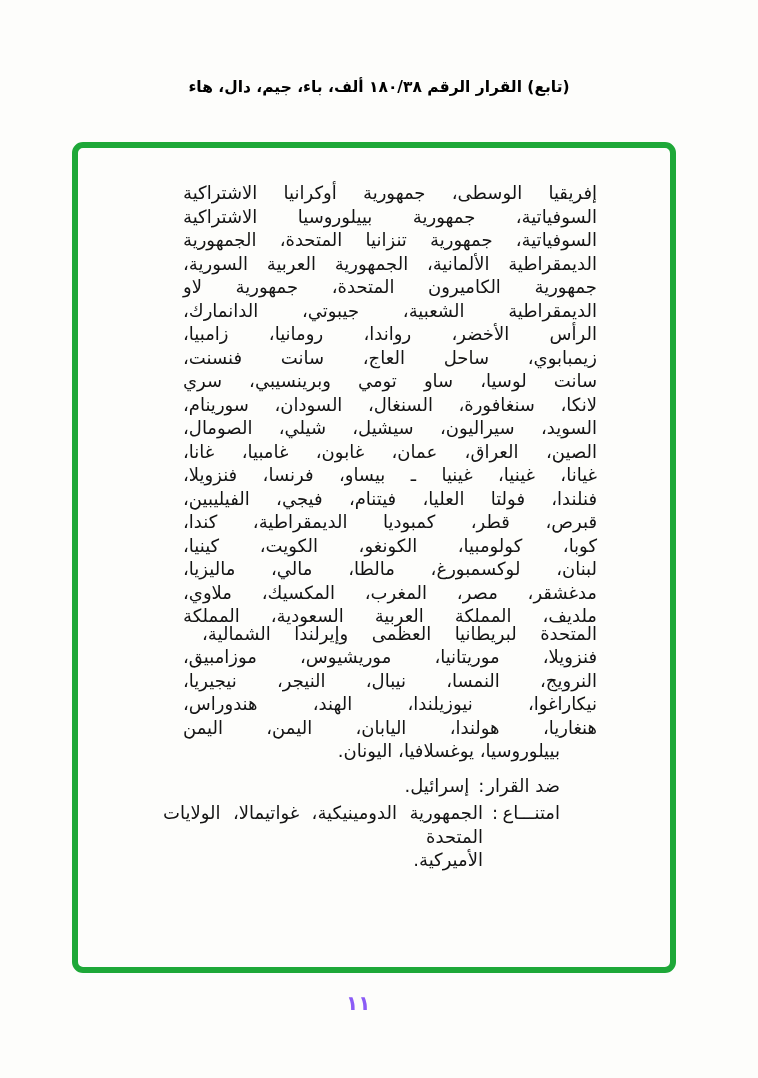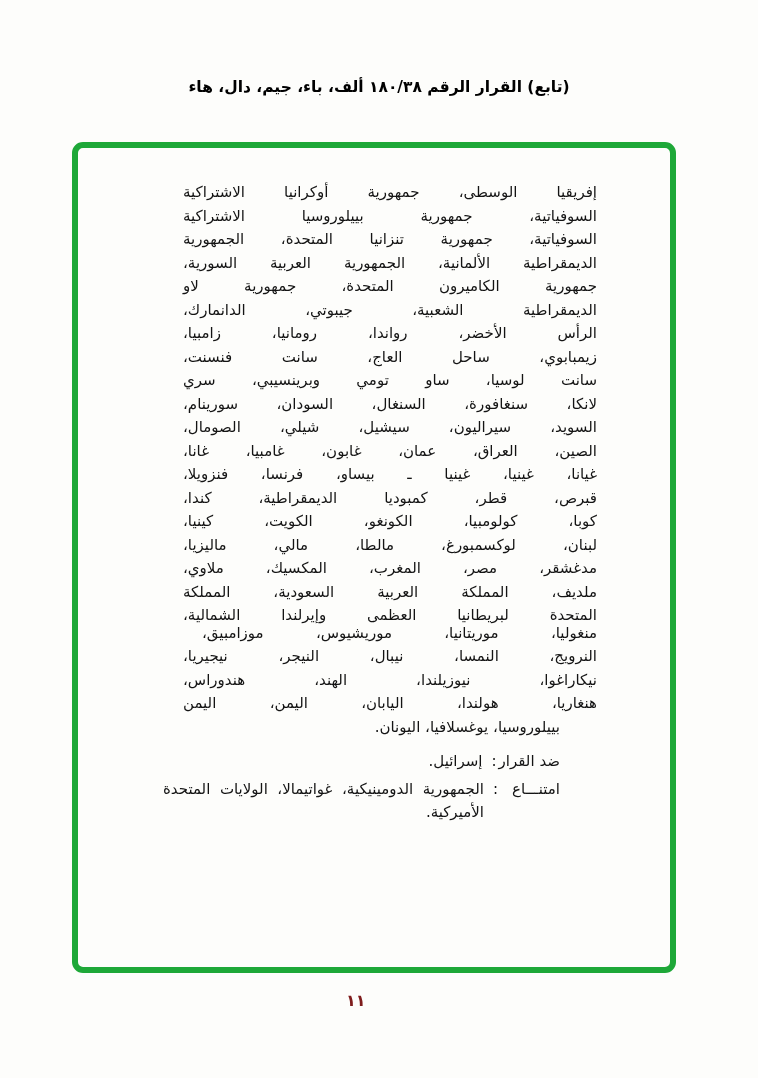--- a/index.html
+++ b/index.html
@@ -33,21 +33,21 @@
     position: absolute; left: 72px; top: 142px;
     width: 592px; height: 819px;
     border: 6px solid #1ea838;
     border-radius: 11px;
     background: transparent;
   }
   .box-content {
     position: absolute; top: 33px; right: 73px;
     width: 414px;
     direction: rtl;
-    font-size: 15px;
+    font-size: 18px;
     line-height: 23.5px;
   }
 
   .voting-list { direction: rtl; }
   .content-line {
     text-align: justify;
     text-align-last: justify;
     white-space: nowrap;
   }
   
@@ -70,21 +70,21 @@
   .vote-value { flex: 1 1 auto; }
   .vote-value .vline { text-align: right; }
   .vote-value .vline.justified {
     text-align: justify;
     text-align-last: justify;
   }
 
   
   .page-number {
     position: absolute; top: 991px; left: 346px;
-    font-size: 16px; font-weight: bold; color: #7f1d1d;
+    font-size: 20px; font-weight: bold; color: #8b5cf6;
     direction: rtl;
   }
 </style>
 </head>
 <body>
 
 <div class="header">
   <div class="title">(تابع) القرار الرقم ١٨٠/٣٨ ألف، باء، جيم، دال، هاء</div>
 </div>
 
@@ -98,27 +98,28 @@
         <div class="content-line">الديمقراطية الألمانية، الجمهورية العربية السورية،</div>
         <div class="content-line">جمهورية الكاميرون المتحدة، جمهورية لاو</div>
         <div class="content-line">الديمقراطية الشعبية، جيبوتي، الدانمارك،</div>
         <div class="content-line">الرأس الأخضر، رواندا، رومانيا، زامبيا،</div>
         <div class="content-line">زيمبابوي، ساحل العاج، سانت فنسنت،</div>
         <div class="content-line">سانت لوسيا، ساو تومي وبرينسيبي، سري</div>
         <div class="content-line">لانكا، سنغافورة، السنغال، السودان، سورينام،</div>
         <div class="content-line">السويد، سيراليون، سيشيل، شيلي، الصومال،</div>
         <div class="content-line">الصين، العراق، عمان، غابون، غامبيا، غانا،</div>
         <div class="content-line">غيانا، غينيا، غينيا ـ بيساو، فرنسا، فنزويلا،</div>
+        <div class="content-line">فنلندا، فولتا العليا، فيتنام، فيجي، الفيليبين،</div>
         <div class="content-line">قبرص، قطر، كمبوديا الديمقراطية، كندا،</div>
         <div class="content-line">كوبا، كولومبيا، الكونغو، الكويت، كينيا،</div>
         <div class="content-line">لبنان، لوكسمبورغ، مالطا، مالي، ماليزيا،</div>
         <div class="content-line">مدغشقر، مصر، المغرب، المكسيك، ملاوي،</div>
         <div class="content-line">ملديف، المملكة العربية السعودية، المملكة</div>
         <div class="content-line">المتحدة لبريطانيا العظمى وإيرلندا الشمالية،</div>
-        <div class="content-line">منغوليا، موريتانيا، موريشيوس، موزامبيق،</div>
+        <div class="content-line">فنزويلا، موريتانيا، موريشيوس، موزامبيق،</div>
         <div class="content-line">النرويج، النمسا، نيبال، النيجر، نيجيريا،</div>
         <div class="content-line">نيكاراغوا، نيوزيلندا، الهند، هندوراس،</div>
         <div class="content-line">هنغاريا، هولندا، اليابان، اليمن، اليمن</div>
         <div class="content-line">بييلوروسيا، يوغسلافيا، اليونان.</div>
       </div>
 
     <div class="vote-section">
 
       <div class="vote-row">
         <span class="vote-label">ضد القرار</span>

